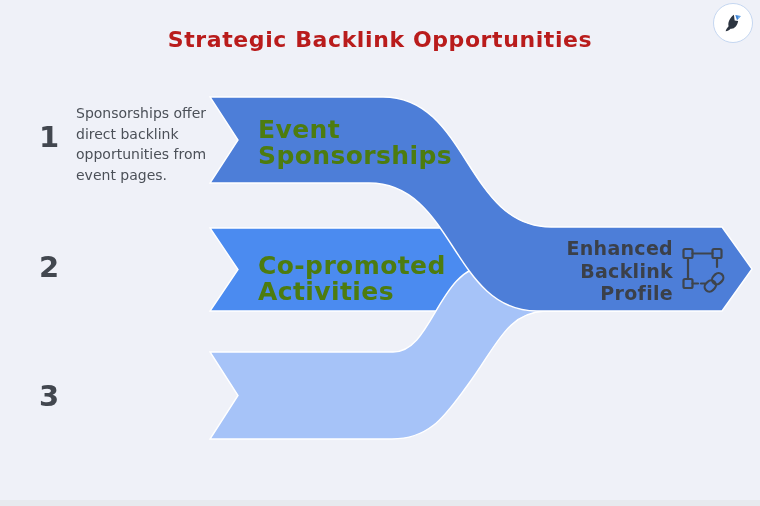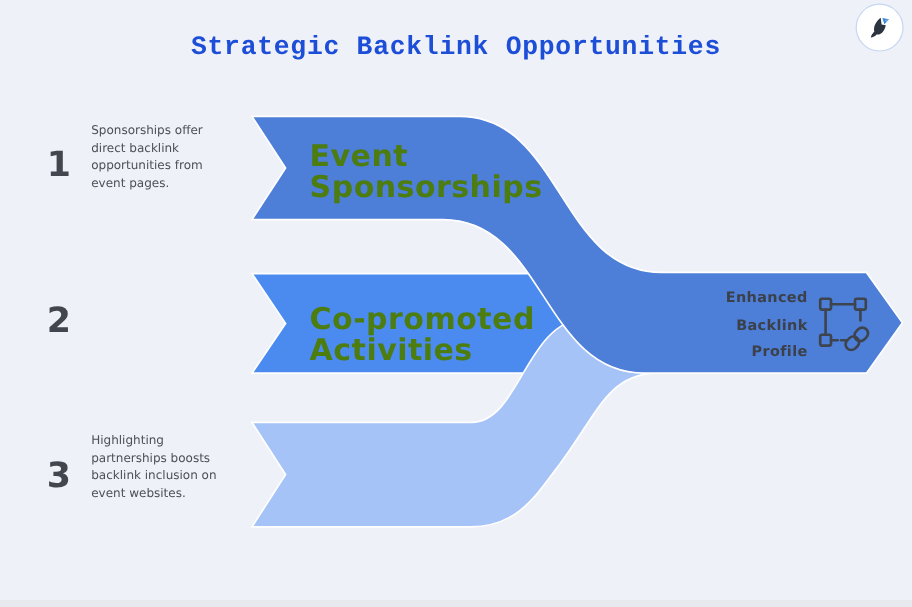--- a/index.html
+++ b/index.html
@@ -3,44 +3,44 @@
 <meta charset="utf-8">
 <style>
   html,body{margin:0;padding:0;}
   body{font-family:"DejaVu Sans", sans-serif;}
   .canvas{
     position:relative;width:760px;height:506px;overflow:hidden;
     background:#eff1f8;
   }
   .title{
     position:absolute;left:0;top:27px;width:760px;text-align:center;
-    font-size:22px;font-weight:bold;letter-spacing:.6px;color:#1d4ed8;font-family:Liberation Mono, monospace;
+    font-size:22px;font-weight:bold;letter-spacing:.6px;color:#b91c1c;
   }
   .logo{
     position:absolute;top:3px;right:7px;width:40px;height:40px;border-radius:50%;
     background:#ffffff;border:1.5px solid #c5d7f1;display:flex;align-items:center;justify-content:center;
     box-sizing:border-box;
   }
   .flow-svg{position:absolute;left:0;top:0;}
   .num{
     position:absolute;left:34px;width:30px;text-align:center;
     font-size:29px;font-weight:bold;color:#42474f;line-height:1.1;
   }
   .desc{
     position:absolute;left:76px;width:158px;
-    font-size:10px;line-height:1.47;color:#4b5058;white-space:pre-line;
+    font-size:14px;line-height:1.47;color:#4b5058;white-space:pre-line;
   }
   .band-label{
     position:absolute;left:258px;width:220px;
     font-size:25px;font-weight:bold;line-height:26px;letter-spacing:.4px;
     color:#4d7c0f;white-space:pre-line;
   }
   .result-label{
     position:absolute;left:505px;top:237px;width:168px;text-align:right;
-    font-size:12px;font-weight:bold;line-height:22.5px;letter-spacing:.3px;
+    font-size:19px;font-weight:bold;line-height:22.5px;letter-spacing:.3px;
     color:#3b4049;white-space:pre-line;
   }
   .link-icon{position:absolute;left:681px;top:244px;}
   .bottom-strip{position:absolute;left:0;bottom:0;width:760px;height:6px;background:#e7e9ee;}
 </style>
 </head>
 <body>
 
 <div class="canvas">
 
@@ -78,24 +78,20 @@
 opportunities from
 event pages.</div>
   <div class="band-label" style="top:117px">Event
 Sponsorships</div>
 
   <div class="num" style="top:252px">2</div>
   <div class="band-label" style="top:253px">Co-promoted
 Activities</div>
 
   <div class="num" style="top:381px">3</div>
-  <div class="desc" style="top:361px">Highlighting
-partnerships boosts
-backlink inclusion on
-event websites.</div>
 
   <div class="result-label">Enhanced
 Backlink
 Profile</div>
 
   <svg class="link-icon" width="46" height="52" viewBox="0 0 46 52" fill="none" stroke="#3e444d" stroke-width="2.2" stroke-linecap="round">
 
     <rect x="2.5" y="5" width="9" height="9" rx="1.5"></rect>
     <rect x="31.5" y="5" width="9" height="9" rx="1.5"></rect>
     <rect x="2.5" y="35" width="9" height="9" rx="1.5"></rect>

